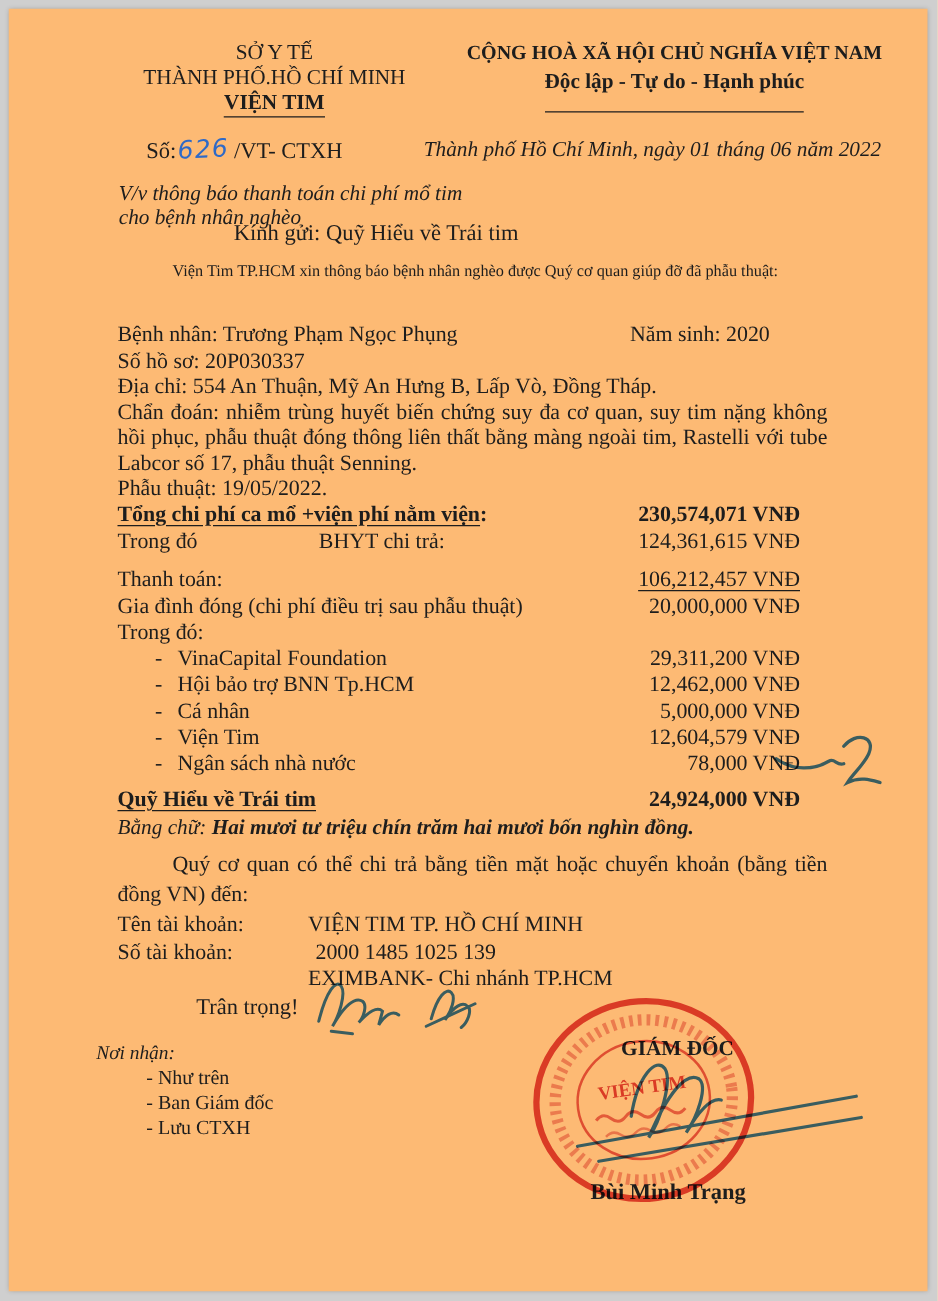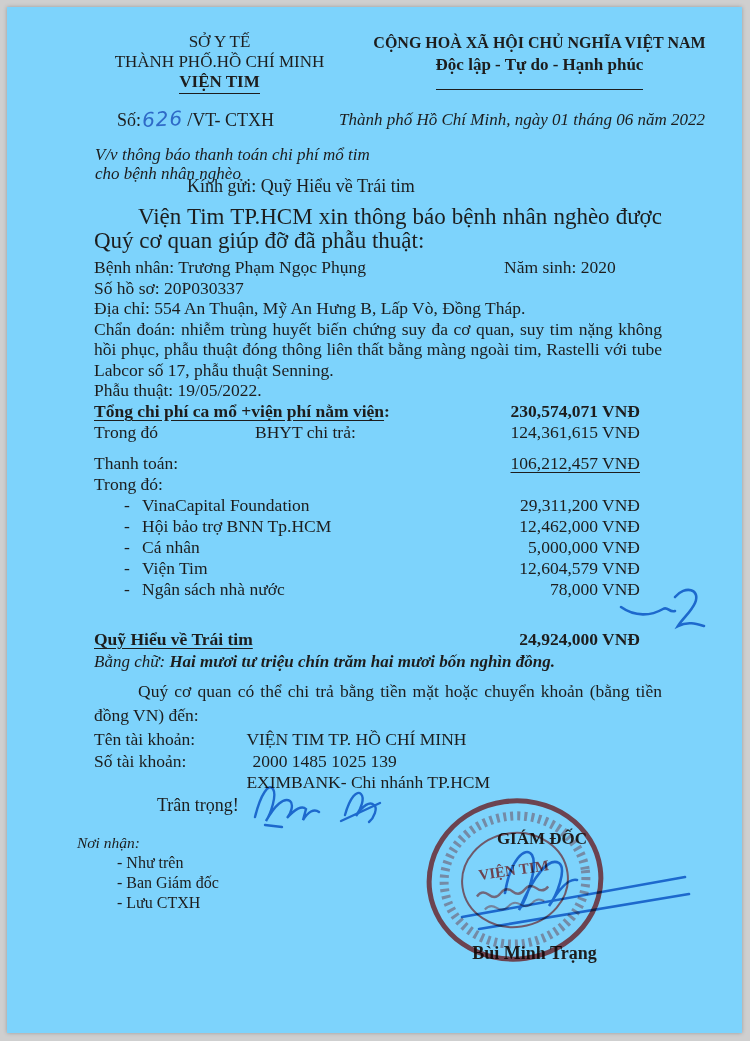--- a/index.html
+++ b/index.html
@@ -5,41 +5,41 @@
   html,body{margin:0;padding:0;}
   body{
     width:750px;height:1041px;position:relative;
     background:#cfcfcf;
     font-family:"Liberation Serif","DejaVu Serif",serif;
     color:#1d1d1d;
     -webkit-font-smoothing:antialiased;
   }
   .paper{
     position:absolute;left:7px;top:7px;width:735px;height:1026px;
-    background:#7dd3fc;box-shadow:0 0 4px rgba(0,0,0,.25);
+    background:#fdba74;box-shadow:0 0 4px rgba(0,0,0,.25);
   }
   .abs{position:absolute;}
   .b{font-weight:bold;}
   .i{font-style:italic;}
   .bi{font-weight:bold;font-style:italic;}
   .u{text-decoration:underline;text-underline-offset:3px;}
   .ctr{text-align:center;}
   
   .hl{left:55px;top:25px;width:315px;font-size:17px;line-height:20px;}
   .hr{left:345px;top:25px;width:375px;line-height:22px;}
   .hr .l1{font-size:16px;font-weight:bold;}
   .hr .l2{font-size:17px;font-weight:bold;display:inline-block;border-bottom:1.5px solid #1d1d1d;padding-bottom:13px;}
   .hl .l3{display:inline-block;font-weight:bold;border-bottom:1.5px solid #1d1d1d;padding-bottom:1px;}
   
   .ref{left:110px;top:100px;font-size:18px;}
   .hw{color:#2f6ac7;font-family:"DejaVu Sans",sans-serif;font-style:italic;font-size:20px;letter-spacing:1px;display:inline-block;transform:rotate(-3deg);margin:0 4px 0 1px;}
   .dateline{left:320px;top:103px;width:390px;font-size:17px;font-style:italic;text-align:center;}
   .subject{left:88px;top:138px;font-size:17px;font-style:italic;line-height:19px;}
   .salutation{left:180px;top:169px;font-size:18px;}
-  .intro{left:87px;top:198px;width:568px;font-size:23px;line-height:24px;text-align:justify;text-indent:44px;}
+  .intro{left:87px;top:198px;width:568px;font-size:13px;line-height:24px;text-align:justify;text-indent:44px;}
   
   .patient{left:87px;top:250px;width:568px;font-size:17.5px;line-height:20.5px;}
   .patient .line{margin-bottom:0;}
   .birth{position:absolute;left:410px;top:0;}
   .diag{text-align:justify;}
   
   .costs{left:87px;top:394px;width:568px;font-size:17.5px;}
   .row{display:flex;justify-content:space-between;line-height:21px;}
   .row .amt{padding-right:22px;white-space:nowrap;}
   .row .lbl{white-space:nowrap;position:relative;}
@@ -128,20 +128,24 @@
     <div class="row">
       <span class="lbl"><span>Trong đó</span><span class="inset">BHYT chi trả:</span></span>
       <span class="amt">124,361,615 VNĐ</span>
     </div>
     <div class="gap"></div>
     <div class="row">
       <span class="lbl">Thanh toán:</span>
       <span class="amt u">106,212,457 VNĐ</span>
     </div>
     <div class="row">
+      <span class="lbl">Gia đình đóng (chi phí điều trị sau phẫu thuật)</span>
+      <span class="amt">20,000,000 VNĐ</span>
+    </div>
+    <div class="row">
       <span class="lbl">Trong đó:</span>
     </div>
     <div class="row c">
       <span class="lbl"><span class="dash">-</span><span>VinaCapital Foundation</span></span>
       <span class="amt">29,311,200 VNĐ</span>
     </div>
     <div class="row c">
       <span class="lbl"><span class="dash">-</span><span>Hội bảo trợ BNN Tp.HCM</span></span>
       <span class="amt">12,462,000 VNĐ</span>
     </div>

